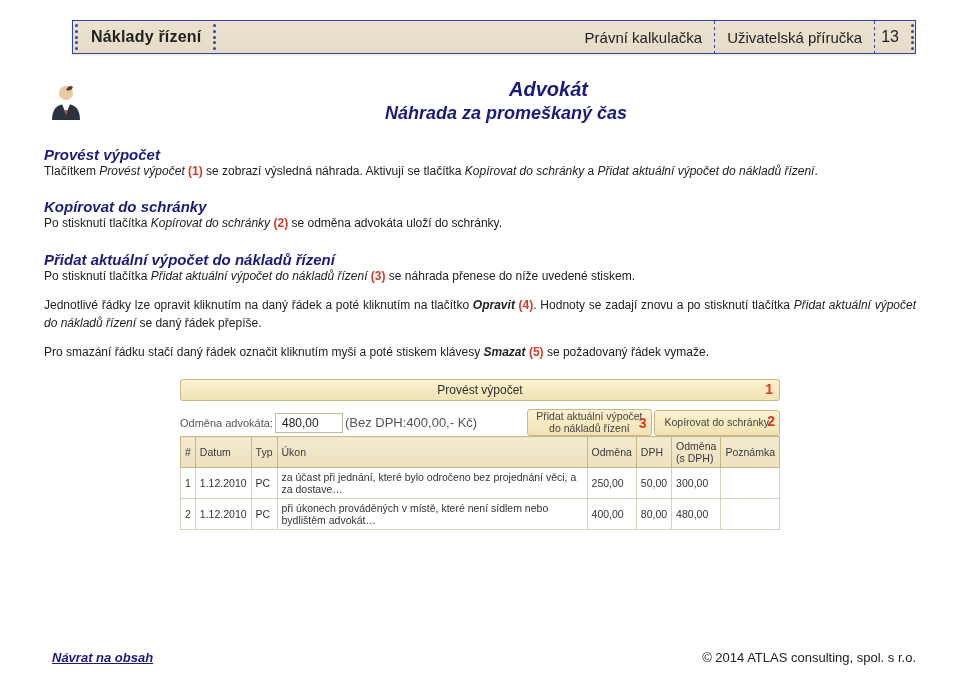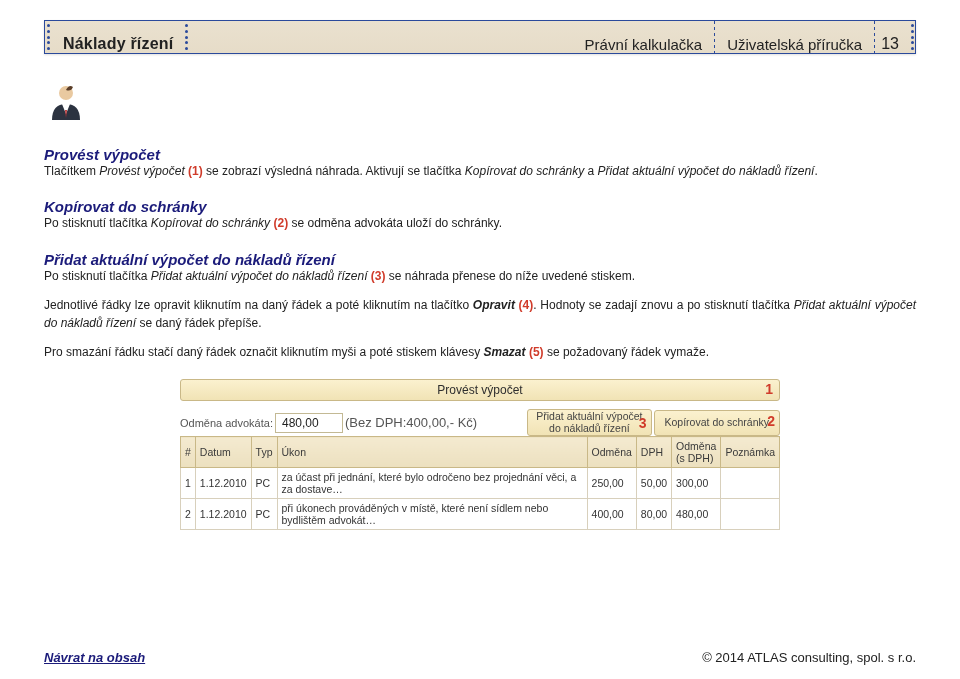--- a/index.html
+++ b/index.html
@@ -12,23 +12,24 @@
     color: #222;
   }
   .page {
     padding: 20px 44px 0 44px;
   }
   .banner {
     border: 1px solid #2b4a9b;
     background: linear-gradient(#eae1cf, #e6dcc8);
     height: 32px;
     display: flex;
-    align-items: flex-end;
+    align-items: center;
     position: relative;
     box-shadow: 0 1px 2px rgba(0,0,0,0.12);
+    margin-left: 28px;
   }
   .banner .dotbar {
     width: 6px;
     align-self: stretch;
     display: flex;
     flex-direction: column;
     justify-content: space-between;
     padding: 3px 0;
   }
   .banner .dotbar span {
@@ -178,21 +179,21 @@
   table.grid td {
     border: 1px solid #d8d0bc;
     padding: 3px 4px;
     background: #fff;
     color: #333;
   }
 
   .footer {
     position: absolute;
     bottom: 14px;
-    left: 44px;
+    left: 52px;
     right: 44px;
     display: flex;
     justify-content: space-between;
     font-size: 13px;
   }
   .footer .back {
     color: #1b1b7a;
     font-style: italic;
     font-weight: 600;
     text-decoration: underline;
@@ -237,20 +238,24 @@
 
   <div class="heading-row">
     <div class="avatar">
       <svg viewBox="0 0 44 44">
         <circle cx="22" cy="13" r="7" fill="#e9c9a0"></circle>
         <path d="M22 10 q3 -6 7 -3 q-2 5 -7 3" fill="#5a3d28"></path>
         <path d="M8 40 q0 -16 14 -16 q14 0 14 16 z" fill="#2c3340"></path>
         <path d="M18 24 l4 10 l4 -10 z" fill="#fff"></path>
         <path d="M21 30 l1 8 l1 -8 z" fill="#b33"></path>
       </svg>
+    </div>
+    <div class="heading-text">
+      <div class="h1">Advokát</div>
+      <div class="h2">Náhrada za promeškaný čas</div>
     </div>
   </div>
 
   <div class="sect-title">Provést výpočet</div>
   <p class="body-text">
     <span>Tlačítkem </span><span class="em">Provést výpočet</span><span class="ref"> (1)</span><span> se zobrazí výsledná náhrada. Aktivují se tlačítka  </span><span class="em">Kopírovat do schránky</span><span> a </span><span class="em">Přidat aktuální výpočet do nákladů řízení</span><span>.</span>
   </p>
 
   <div class="sect-title">Kopírovat do schránky</div>
   <p class="body-text">

